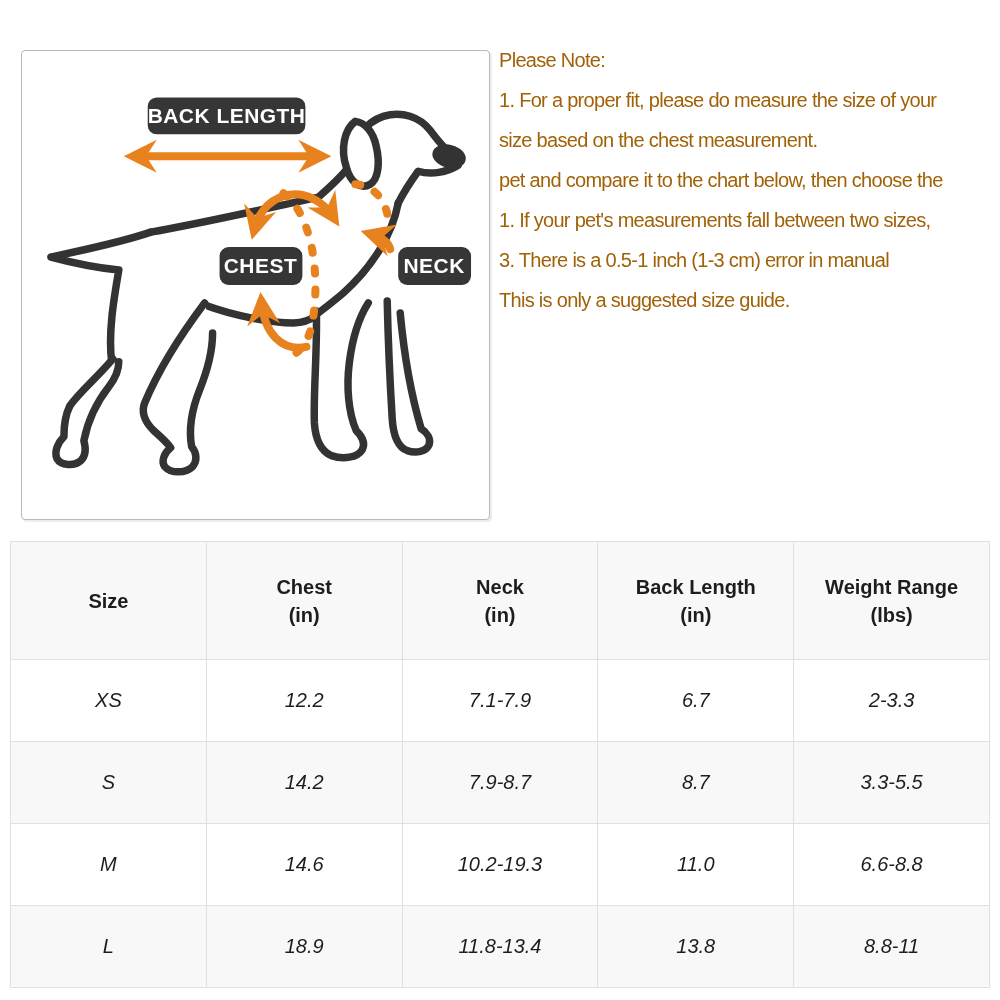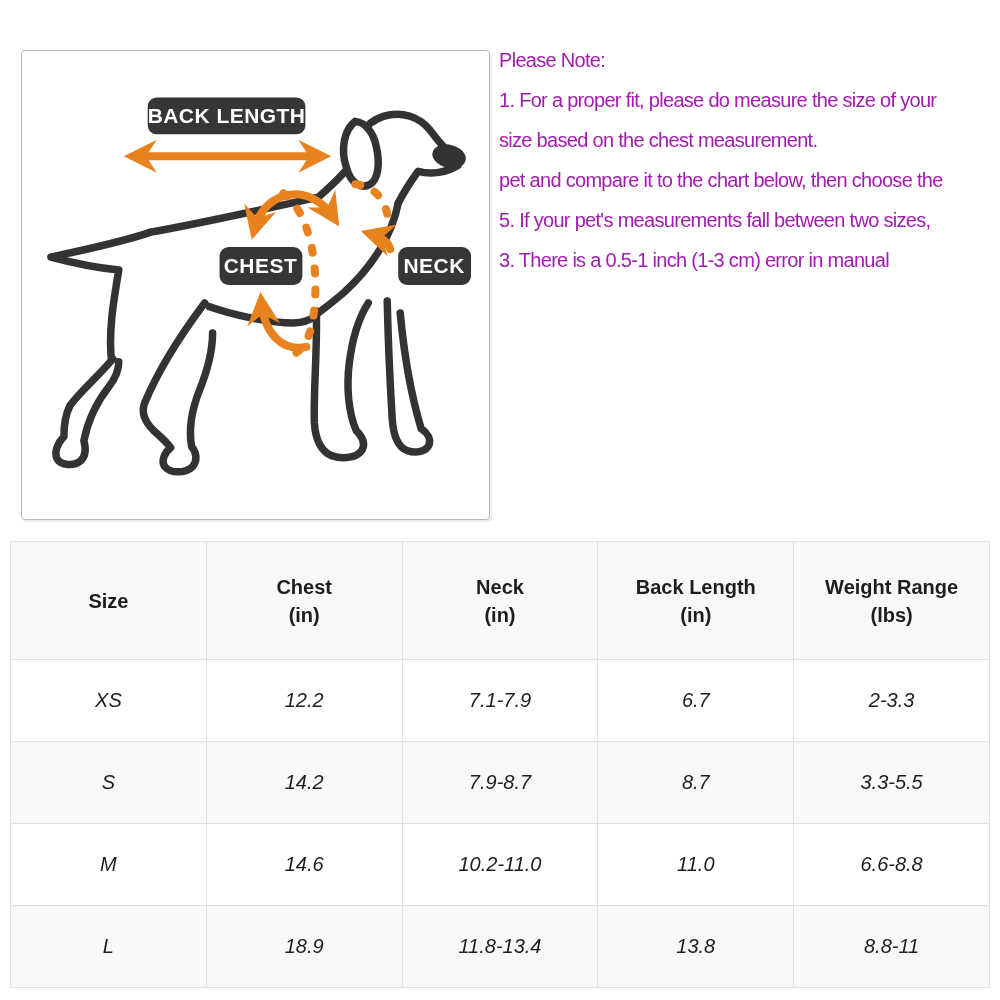--- a/index.html
+++ b/index.html
@@ -14,21 +14,21 @@
     box-shadow:2px 2px 0 rgba(0,0,0,0.07);
   }
   .diagram-box svg{display:block;width:100%;height:100%;}
   .pill-text{
     font-family:"Liberation Sans","DejaVu Sans",sans-serif;
     font-weight:bold;font-size:21px;fill:#ffffff;letter-spacing:.5px;
   }
   
   .note{
     position:absolute;left:499px;top:40px;width:501px;
-    font-size:20px;letter-spacing:-0.7px;color:#a21caf;
+    font-size:20px;letter-spacing:-0.7px;color:#a16207;
   }
   .note-line{height:40px;line-height:40px;white-space:nowrap;}
   
   .size-table{
     position:absolute;left:10px;top:541px;width:980px;
     border-collapse:collapse;table-layout:fixed;
   }
   .size-table th,.size-table td{
     border:1px solid #e0e0e0;text-align:center;vertical-align:middle;
     font-size:20px;color:#1d1d1d;padding:0;
@@ -104,22 +104,23 @@
       <text class="pill-text" x="413" y="222" text-anchor="middle">NECK</text>
     </g>
   </svg>
 </div>
 
 <div class="note">
   <div class="note-line">Please Note:</div>
   <div class="note-line">1. For a proper fit, please do measure the size of your</div>
   <div class="note-line">size based on the chest measurement.</div>
   <div class="note-line">pet and compare it to the chart below, then choose the</div>
-  <div class="note-line">5. If your pet's measurements fall between two sizes,</div>
+  <div class="note-line">1. If your pet's measurements fall between two sizes,</div>
   <div class="note-line">3. There is a 0.5-1 inch (1-3 cm) error in manual</div>
+  <div class="note-line">This is only a suggested size guide.</div>
 </div>
 
 <table class="size-table">
   <thead>
     <tr>
       <th>Size</th>
       <th>Chest
 (in)</th>
       <th>Neck
 (in)</th>
@@ -140,21 +141,21 @@
     <tr class="alt">
       <td>S</td>
       <td>14.2</td>
       <td>7.9-8.7</td>
       <td>8.7</td>
       <td>3.3-5.5</td>
     </tr>
     <tr>
       <td>M</td>
       <td>14.6</td>
-      <td>10.2-11.0</td>
+      <td>10.2-19.3</td>
       <td>11.0</td>
       <td>6.6-8.8</td>
     </tr>
     <tr class="alt">
       <td>L</td>
       <td>18.9</td>
       <td>11.8-13.4</td>
       <td>13.8</td>
       <td>8.8-11</td>
     </tr>

